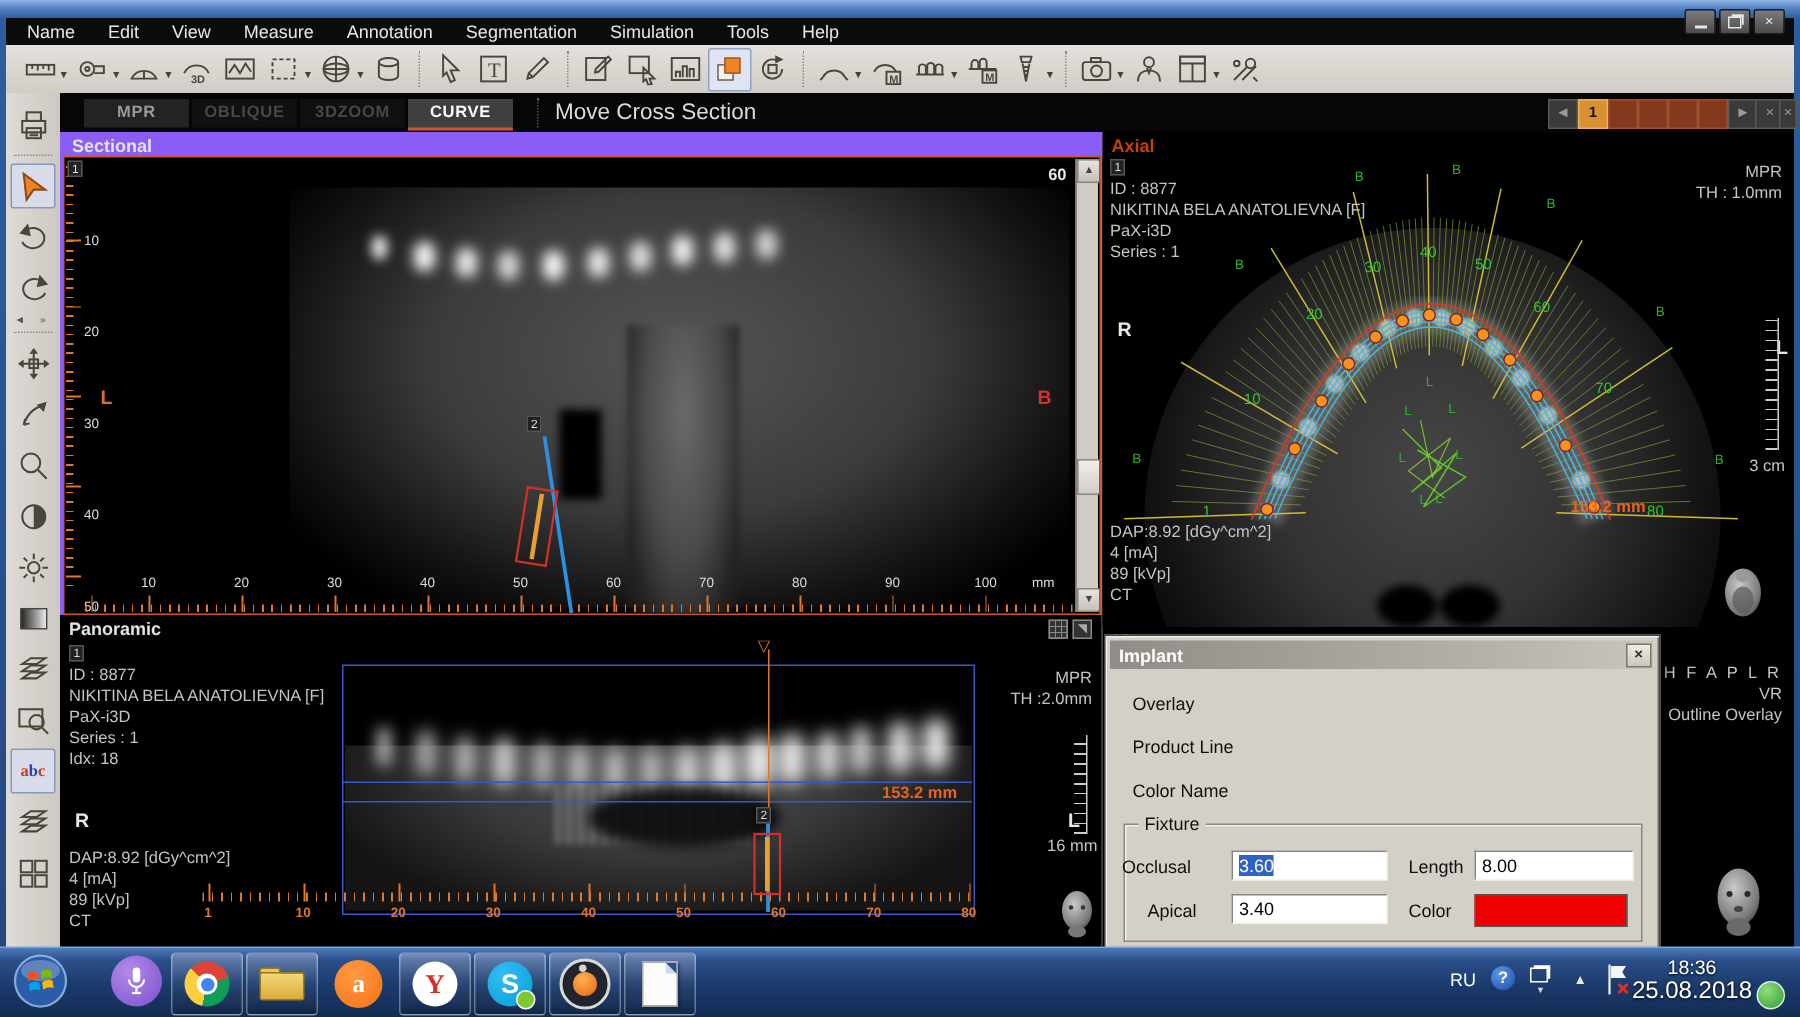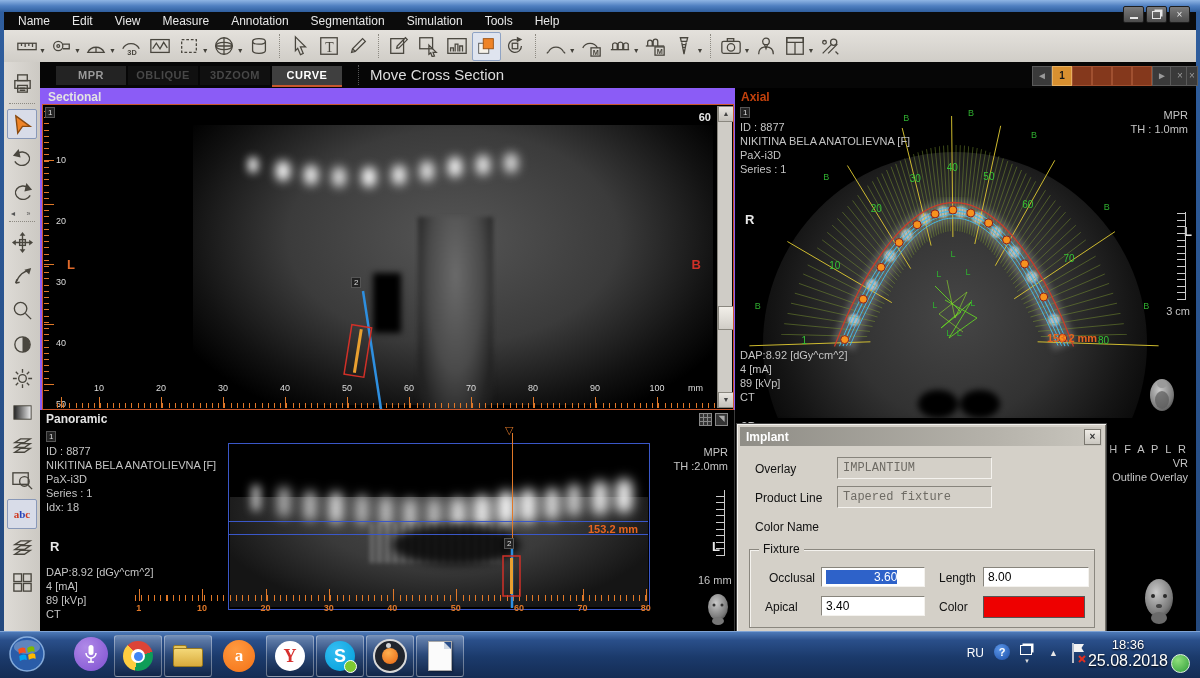--- a/index.html
+++ b/index.html
@@ -90,21 +90,21 @@
   .pano-rlab{position:absolute;left:67px;top:176px;display:flex;color:#e07828;font-size:9px;font-weight:bold;}
   .pano-rlab span{width:63.4px;text-align:center;}
   .mini-ruler-v{position:absolute;width:8px;border-right:1px solid #ccc;background:repeating-linear-gradient(0deg,#ccc 0 1px,transparent 1px 6.6px);}
   
   .dlg{position:absolute;left:736px;top:423px;width:369px;height:209px;background:#d4d0c8;border:1px solid #404040;box-shadow:inset 1px 1px 0 #f4f2ee,inset -1px -1px 0 #74716a,2px 2px 6px rgba(0,0,0,.6);z-index:50;}
   .dlg-title{position:absolute;left:3px;top:3px;right:4px;height:19px;background:linear-gradient(90deg,#8f8d86,#b5b2aa 70%,#c9c6be);display:flex;align-items:center;padding-left:6px;color:#fff;font-weight:bold;font-size:12px;}
   .dlg-x{position:absolute;right:5px;top:5px;width:15px;height:14px;background:linear-gradient(#efece6,#cac7c0);border:1px solid #7a776f;color:#333;font-size:10px;text-align:center;line-height:13px;font-weight:bold;}
   .dlg label{font-size:12px;color:#111;}
   .inp-ro{position:absolute;height:20px;background:#d4d0c8;border:1px solid;border-color:#87847c #f4f2ee #f4f2ee #87847c;color:#6e6b64;font-family:"Liberation Mono",monospace;font-size:12px;line-height:20px;padding-left:5px;}
   .inp{position:absolute;height:18px;background:#fff;border:1px solid;border-color:#87847c #f4f2ee #f4f2ee #87847c;color:#000;font-size:12px;line-height:18px;padding-left:4px;}
-  .sel{background:#2e62c9;color:#fff;padding-left:48px;}
+  .sel{background:#2e62c9;color:#fff;}
   .grp{position:absolute;left:12px;top:125px;width:344px;height:77px;border:1px solid #8a877f;box-shadow:inset 1px 1px 0 #f4f2ee;}
   .grp-leg{position:absolute;left:22px;top:118px;background:#d4d0c8;padding:0 4px;font-size:12px;color:#111;}
   .swatch{position:absolute;height:20px;border:1px solid #555;}
   
   .taskbar{position:absolute;left:0;right:0;bottom:0;height:46px;background:linear-gradient(#4d7ab8,#2a4f8a 18%,#1b3a6b 55%,#142c54);border-top:1px solid #7fa3d4;z-index:60;}
   .tb-btn{position:absolute;top:3px;width:46px;height:40px;border:1px solid rgba(255,255,255,.35);border-radius:3px;background:linear-gradient(rgba(255,255,255,.28),rgba(255,255,255,.07) 45%,rgba(0,0,0,.15));display:flex;align-items:center;justify-content:center;}
   .tb-plain{position:absolute;top:5px;display:flex;align-items:center;justify-content:center;}
   .circ{border-radius:50%;display:flex;align-items:center;justify-content:center;}
   .tray{position:absolute;right:4px;top:0;height:46px;color:#fff;}
   .clock{position:absolute;right:28px;top:5px;text-align:center;color:#fff;text-shadow:0 1px 2px #000;}
@@ -860,21 +860,21 @@
         <div>Series : 1</div>
         <div>Idx: 18</div>
       </div>
       <div class="ptxt ab" style="right:6px;top:18px;text-align:right">
         <div>MPR</div>
         <div>TH :2.0mm</div>
       </div>
       <div class="orient ab" style="left:10px;top:112px">R</div>
       <div class="orient ab" style="left:672px;top:112px">L</div>
       <div class="mini-ruler-v" style="left:676px;top:63px;height:66px"></div>
-      <div class="ptxt ab" style="left:658px;top:146px">16 mm</div>
+      <div class="ptxt ab" style="left:658px;top:130px">16 mm</div>
       <div class="meas ab" style="left:548px;top:96px">153.2 mm</div>
       <div class="ptxt ab" style="left:6px;top:138px">
         <div>DAP:8.92  [dGy^cm^2]</div>
         <div>4  [mA]</div>
         <div>89 [kVp]</div>
         <div>CT</div>
       </div>
       <svg class="ab" style="left:664px;top:164px" width="28" height="36">
         <ellipse cx="14" cy="16" rx="10" ry="13" fill="url(#ghead)"></ellipse>
         <circle cx="10" cy="14" r="1.5" fill="#333"></circle>
@@ -897,27 +897,25 @@
       <ellipse cx="19" cy="42" rx="8" ry="6" fill="#6a6a6a"></ellipse>
     </svg>
   </div>
 
   <div class="dlg">
     <div class="dlg-title">
       <span>Implant</span>
     </div>
     <div class="dlg-x">×</div>
     <label class="ab" style="left:18px;top:38px">Overlay</label>
-    <div class="inp-ro" style="left:100px;top:33px;width:148px">IMPLANTIUM</div>
     <label class="ab" style="left:18px;top:67px">Product Line</label>
-    <div class="inp-ro" style="left:100px;top:62px;width:148px">Tapered fixture</div>
     <label class="ab" style="left:18px;top:96px">Color Name</label>
     <div class="grp"></div>
     <div class="grp-leg">Fixture</div>
-    <label class="ab" style="left:32px;top:147px">Occlusal</label>
+    <label class="ab" style="left:11px;top:147px">Occlusal</label>
     <div class="inp" style="left:84px;top:143px;width:98px"><span class="sel">3.60</span></div>
     <label class="ab" style="left:202px;top:147px">Length</label>
     <div class="inp" style="left:246px;top:143px;width:100px">8.00</div>
     <label class="ab" style="left:28px;top:176px">Apical</label>
     <div class="inp" style="left:84px;top:172px;width:98px">3.40</div>
     <label class="ab" style="left:202px;top:176px">Color</label>
     <div class="swatch" id="fixture-swatch" style="left: 246px; top: 172px; width: 100px; background: rgb(238, 0, 0);"></div>
   </div>
 
   <div class="taskbar">

